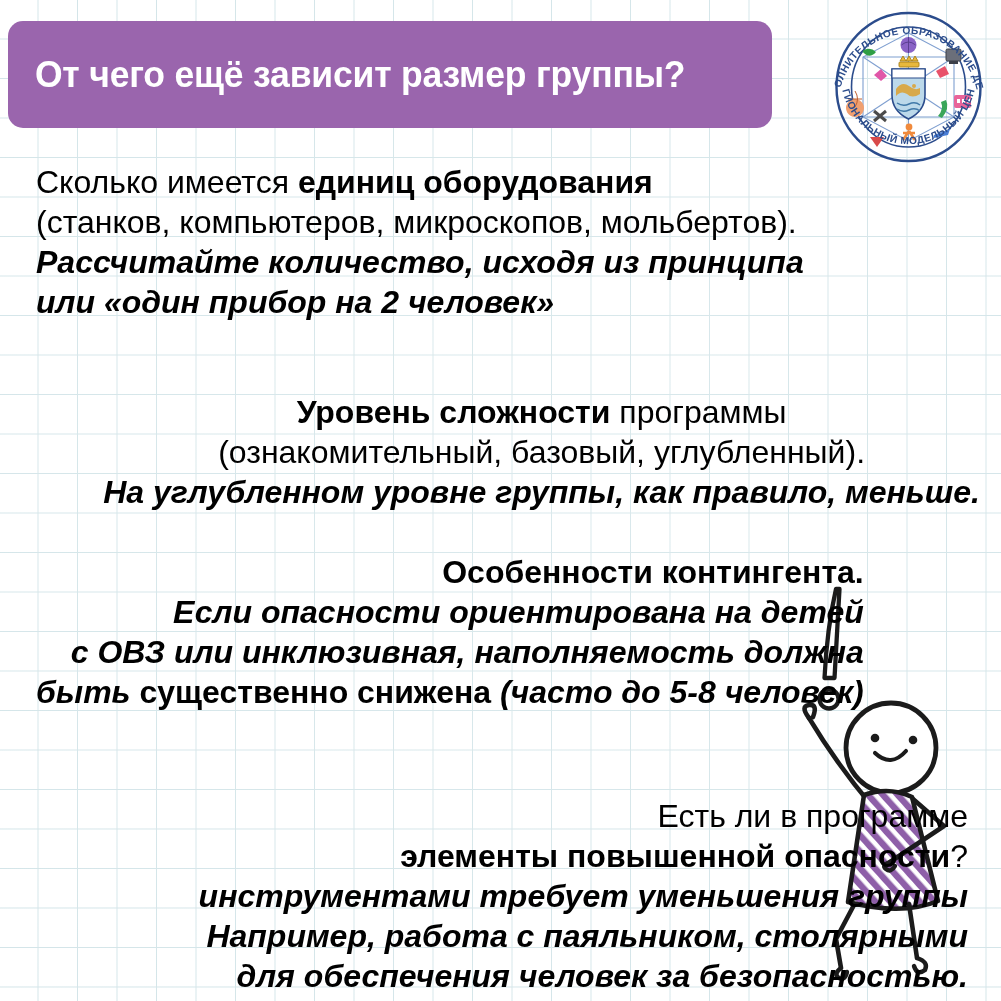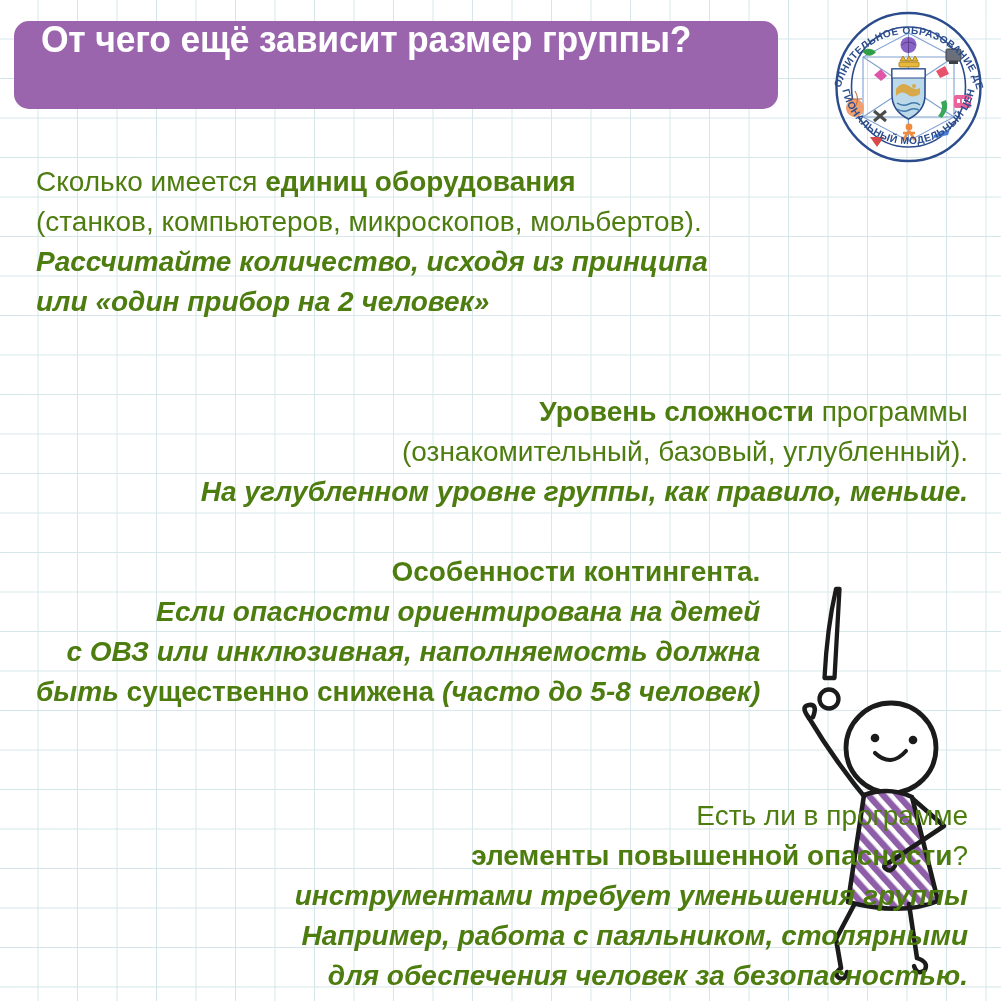--- a/index.html
+++ b/index.html
@@ -35,27 +35,27 @@
     background:
       radial-gradient(ellipse 120% 110% at 50% 50%,
         rgba(255,255,255,0.18) 0%,
         rgba(255,255,255,0.05) 55%,
         rgba(255,255,255,0.0) 100%);
   }
 
   
   #header-bar {
     position: absolute;
-    left: 14px; top: 21px;
-    width: 764px; height: 88px;
+    left: 8px; top: 21px;
+    width: 764px; height: 107px;
     background: #9a65ad;
     border-radius: 15px;
     z-index: 4;
     display: flex;
-    align-items: flex-start;
+    align-items: center;
   }
   #header-title {
     color: #ffffff;
     font-size: 37px;
     font-weight: bold;
     letter-spacing: -0.2px;
     padding-left: 28px;
     white-space: nowrap;
     transform: scaleX(0.96);
     transform-origin: left center;
@@ -68,31 +68,31 @@
     left: 826px; top: 5px;
     width: 165px; height: 160px;
     z-index: 5;
   }
   #logo svg { display: block; width: 100%; height: 100%; }
 
   
   .block {
     position: absolute;
     z-index: 4;
-    color: #4d7c0f;
-    font-size: 28px;
+    color: #000000;
+    font-size: 32px;
     line-height: 40px;
     white-space: nowrap;
   }
   .block .ln { display: block; }
   .b  { font-weight: bold; }
   .it { font-style: italic; font-weight: bold; }
 
   #block-equipment { left: 36px; top: 162px; text-align: left; }
-  #block-level     { right: 33px; top: 392px; text-align: right; }
+  #block-level     { right: 21px; top: 392px; text-align: center; }
   #block-contingent{ left: 36px; top: 552px; text-align: right; }
   #block-danger    { right: 33px; top: 772px; text-align: right; margin-top: 24px; }
 
   
   #figure {
     position: absolute;
     left: 778px; top: 568px;
     width: 223px; height: 433px;
     z-index: 3;
     pointer-events: none;

